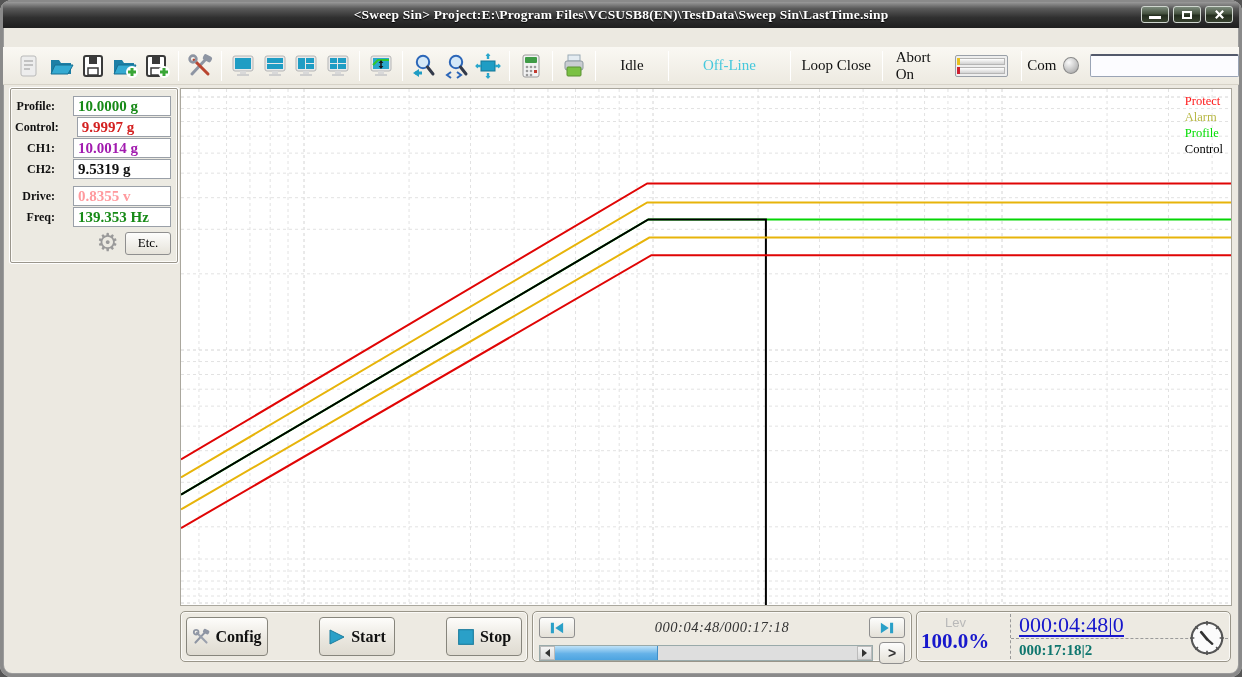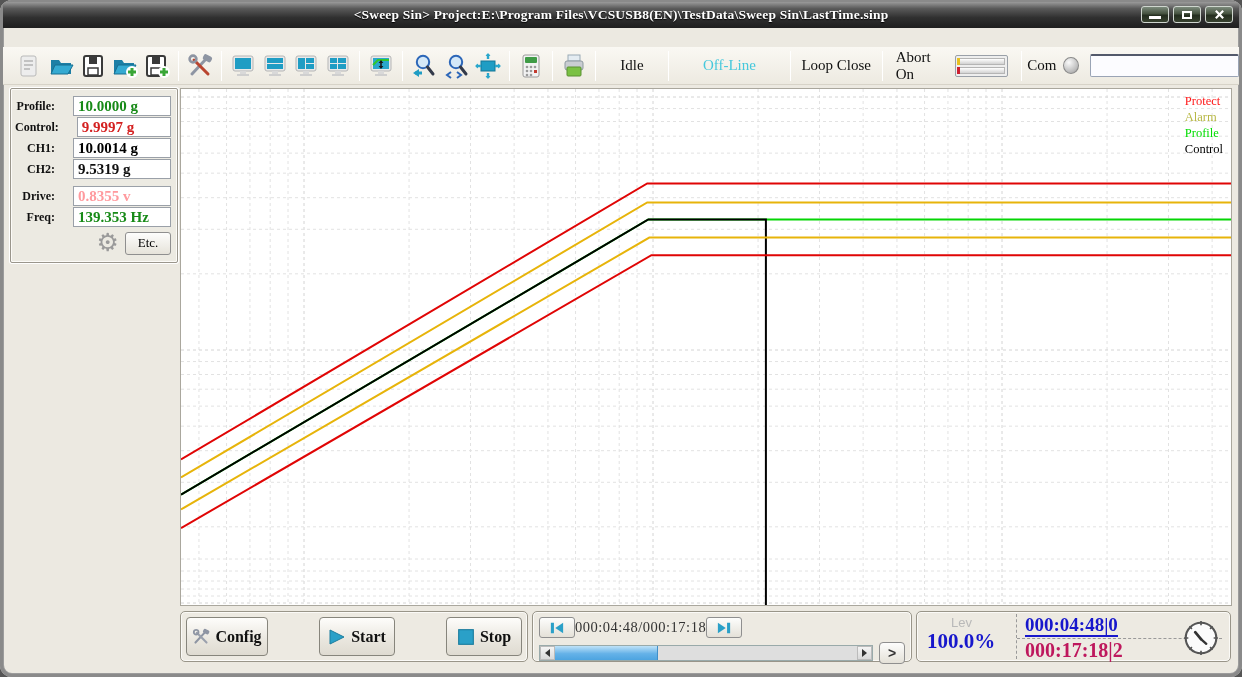--- a/index.html
+++ b/index.html
@@ -106,49 +106,49 @@
   }
   .g-buttons { left:180px; width:348px; display:flex; align-items:center; justify-content:space-between; padding:0 5px; }
   .cbtn {
     height:39px; display:flex; align-items:center; justify-content:center; gap:5px;
     background:linear-gradient(#fefdfb,#e9e6de 60%, #dfdbd1); border:1px solid #87857c; border-radius:4px;
     font-size:16px; font-weight:bold; font-family:"Liberation Serif",serif; cursor:pointer; color:#111;
   }
   .cbtn svg { width:18px; height:18px; }
   .b-config { width:82px; } .b-start { width:76px; } .b-continue { width:90px; } .b-stop { width:76px;text-align:center; }
   .g-transport { left:532px; width:380px; padding:4px 6px; }
-  .trow1 { display:flex; align-items:center; height:23px; }
+  .trow1 { display:flex; align-items:center; justify-content:space-between; height:23px;font-style:italic; }
   .skipbtn {
     width:36px; height:21px; border:1px solid #8f8f8f; border-radius:3px;
     background:linear-gradient(#fdfdfc,#e4e1d8); display:flex; align-items:center; justify-content:center; cursor:pointer;
   }
   .time-center { font-size:14.5px; color:#333; letter-spacing:.5px; }
   .trow2 { display:flex; align-items:center; margin-top:3px; gap:6px; }
   .scrollbar {
     flex:1; height:16px; border:1px solid #9aa; background:#d9d9d9;
     display:flex; align-items:stretch;
   }
   .sb-arrow { width:15px; background:linear-gradient(#f4f4f4,#d9d9d9); border:1px solid #bbb; display:flex; align-items:center; justify-content:center; cursor:pointer; }
   .tri-l { width:0; height:0; border-top:4px solid transparent; border-bottom:4px solid transparent; border-right:5px solid #333; }
   .tri-r { width:0; height:0; border-top:4px solid transparent; border-bottom:4px solid transparent; border-left:5px solid #333; }
   .sb-track { flex:1; position:relative; background:#dedede; }
   .sb-fill { position:absolute; left:0; top:0; bottom:0; background:linear-gradient(#bfe2f8,#65b2e8 55%, #4da4e0); border-right:1px solid #3f8fc9; cursor:grab; }
   .next-btn {
     width:26px; height:22px; border:1px solid #8f8f8f; border-radius:4px;
     background:linear-gradient(#fdfdfc,#e4e1d8); font-size:14px; font-weight:bold; cursor:pointer;
     font-family:"Liberation Sans", sans-serif; color:#333;
   }
-  .g-level { left:916px; width:315px; display:flex; align-items:center; padding:2px 8px; }
+  .g-level { left:916px; width:315px; display:flex; align-items:center; padding:2px 2px; }
   .lev-col { width:92px; height:100%; border-right:1px dashed #999; position:relative; }
   .lev-label { position:absolute; top:1px; left:26px; color:#b9b9b9; font-size:13px; font-family:"Liberation Sans",sans-serif; }
   .lev-value { position:absolute; bottom:5px; left:2px; color:#1717cc; font-size:21px; font-weight:bold; }
   .time-col { flex:1; padding-left:8px; position:relative; height:100%; }
-  .t-elapsed { color:#1717cc; font-size:19px; font-weight:bold; border-bottom:2px solid #1717cc; display:inline-block; line-height:21px; }
+  .t-elapsed { color:#1717cc; font-size:22px; font-weight:normal; border-bottom:2px solid #1717cc; display:inline-block; line-height:21px; }
   .t-divider { border-top:1px dashed #9a9a9a; margin:1px 0 0 -8px; }
-  .t-total { color:#be185d; font-size:20px; font-weight:bold; line-height:22px; }
+  .t-total { color:#0f766e; font-size:15px; font-weight:bold; line-height:22px; }
   .clockwrap { position:absolute; right:2px; top:5px; }
 </style>
 </head>
 <body>
 
 <div class="window">
 
   <div class="titlebar">
     <span class="title">&lt;Sweep Sin&gt; Project:E:\Program Files\VCSUSB8(EN)\TestData\Sweep Sin\LastTime.sinp</span>
     <span class="winbtns">
@@ -336,21 +336,21 @@
     <div class="mrow">
       <span class="mlabel">Profile:</span>
       <span class="mbox" style="color: rgb(23, 138, 23);">10.0000 g</span>
     </div>
     <div class="mrow">
       <span class="mlabel">Control:</span>
       <span class="mbox" style="color: rgb(212, 32, 32);">9.9997 g</span>
     </div>
     <div class="mrow">
       <span class="mlabel">CH1:</span>
-      <span class="mbox" style="color: #000000;">10.0014 g</span>
+      <span class="mbox" style="color: #a21caf;">10.0014 g</span>
     </div>
     <div class="mrow">
       <span class="mlabel">CH2:</span>
       <span class="mbox" style="color: rgb(16, 16, 16);">9.5319 g</span>
     </div>
     <div class="mgap"></div>
     <div class="mrow">
       <span class="mlabel">Drive:</span>
       <span class="mbox" style="color: rgb(255, 154, 158);">0.8355 v</span>
     </div>

